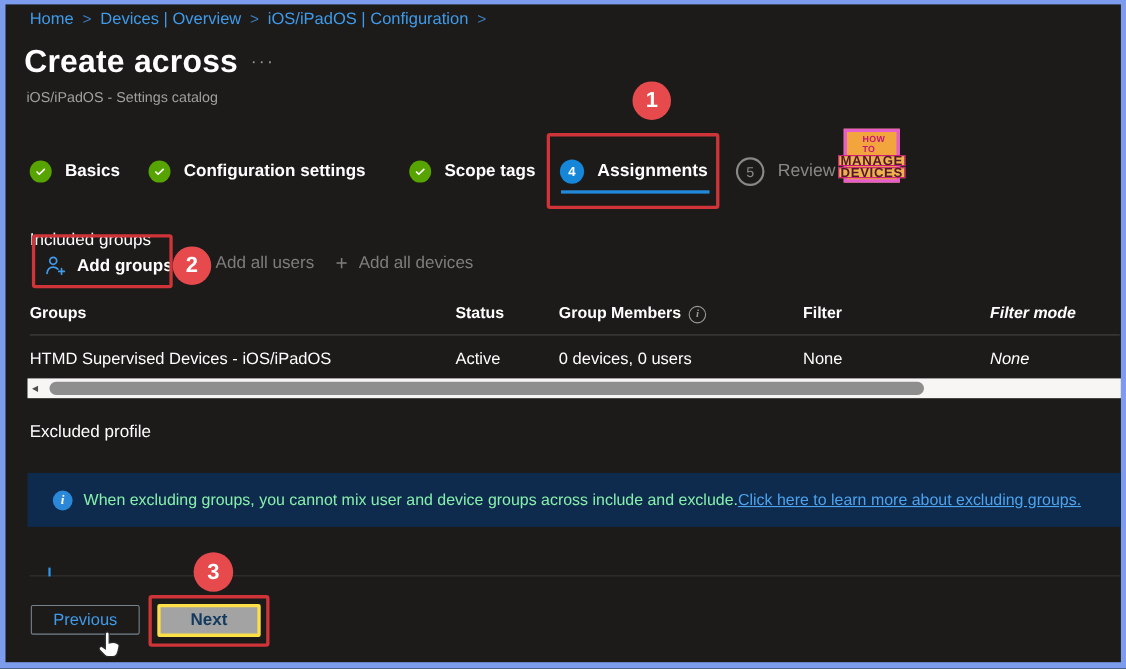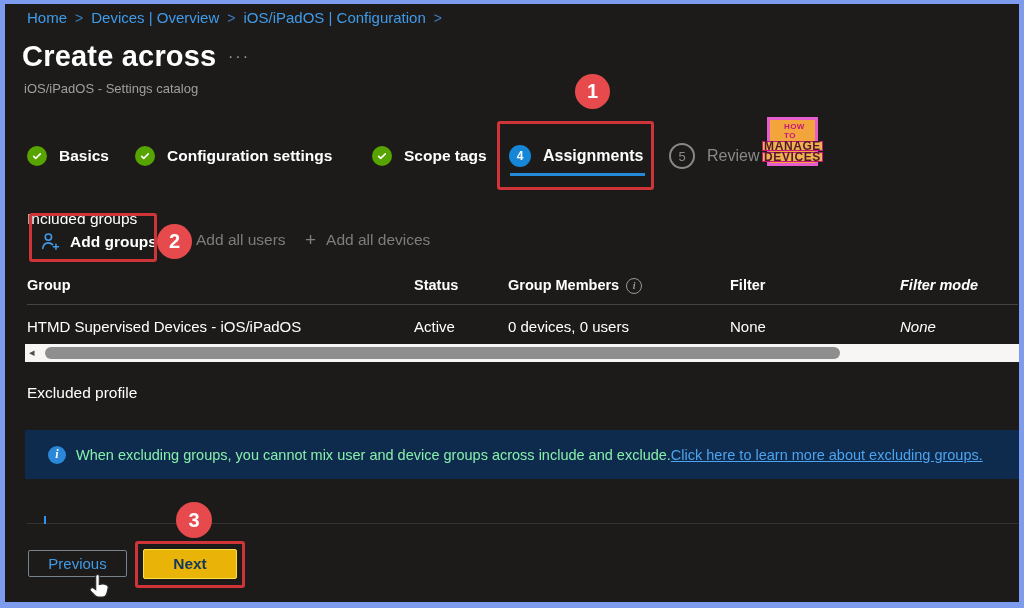--- a/index.html
+++ b/index.html
@@ -69,22 +69,22 @@
                flex:0 0 auto;margin-right:10px;font-family:"Liberation Serif",serif;font-style:italic;}
   .banner-text{font-size:14.5px;color:#86efac;white-space:nowrap;}
   .banner-link{font-size:14.5px;color:#4da3ee;text-decoration:underline;white-space:nowrap;cursor:pointer;}
 
   
   .footer-divider{position:absolute;left:27px;top:523px;width:991px;height:1px;background:#343332;}
   .scroll-tick{position:absolute;left:44px;top:516px;width:2px;height:8px;background:#2f96ef;}
   .btn-previous{position:absolute;left:28px;top:550px;width:99px;height:27px;background:transparent;
                 border:1px solid #75838f;border-radius:2px;color:#3f9bea;font-size:15px;
                 display:flex;align-items:center;justify-content:center;cursor:pointer;box-sizing:border-box;}
-  .btn-next{position:absolute;left:143px;top:549px;width:94px;height:30px;background:#eab308;
-            border:1px solid #fde047;border-radius:2px;color:#12395e;font-size:15.5px;font-weight:700;
+  .btn-next{position:absolute;left:143px;top:549px;width:94px;height:30px;background:#a3a3a3;
+            border:3px solid #fde047;border-radius:2px;color:#12395e;font-size:15.5px;font-weight:700;
             display:flex;align-items:center;justify-content:center;cursor:pointer;box-sizing:border-box;}
 
   
   .anno-rect{position:absolute;border:3px solid #cf3538;border-radius:3px;box-sizing:border-box;z-index:6;pointer-events:none;}
   .anno-rect-1{left:497px;top:121px;width:157px;height:69px;}
   .anno-rect-2{left:29px;top:213px;width:128px;height:49px;}
   .anno-rect-3{left:135px;top:541px;width:110px;height:47px;}
   .anno-circle{position:absolute;width:35px;height:35px;border-radius:50%;background:#e64a4d;color:#ffffff;
                font-size:20px;font-weight:700;display:flex;align-items:center;justify-content:center;z-index:7;}
   .anno-circle-1{left:575px;top:74px;}
@@ -162,21 +162,21 @@
 
   <div class="toolbar-btn tb-disabled" style="left:196px;">
     <span>Add all users</span>
   </div>
 
   <div class="toolbar-btn tb-disabled" style="left:305px;">
     <span class="plus-glyph">+</span>
     <span>Add all devices</span>
   </div>
 
-  <div class="th col-0">Group</div>
+  <div class="th col-0">Groups</div>
   <div class="th col-1">Status</div>
   <div class="th col-2">
     <span>Group Members</span><span class="hdr-info-icon">i</span>
   </div>
   <div class="th col-3">Filter</div>
   <div class="th col-4">Filter mode</div>
   <div class="header-divider"></div>
 
   <div>
     <div class="td col-0">HTMD Supervised Devices - iOS/iPadOS</div>

